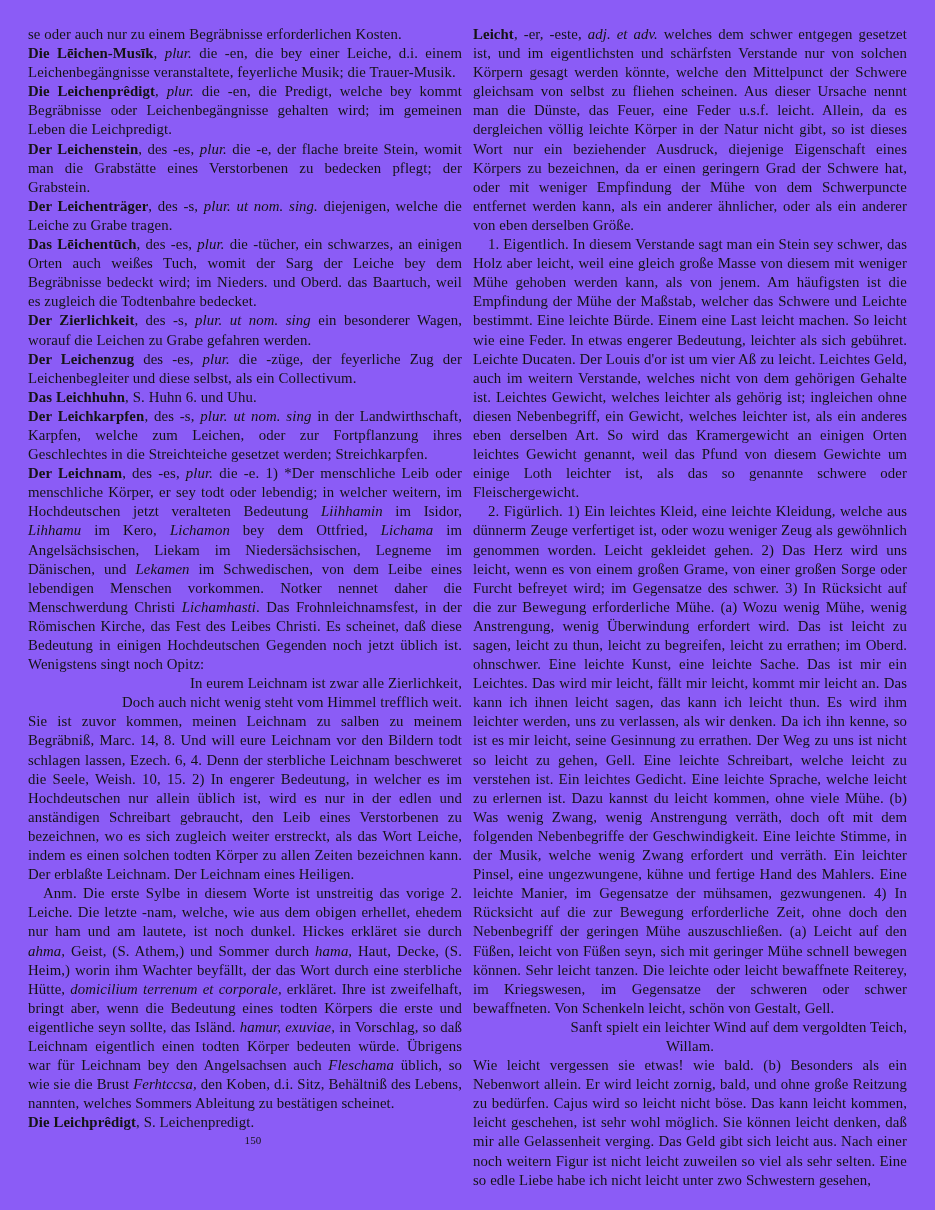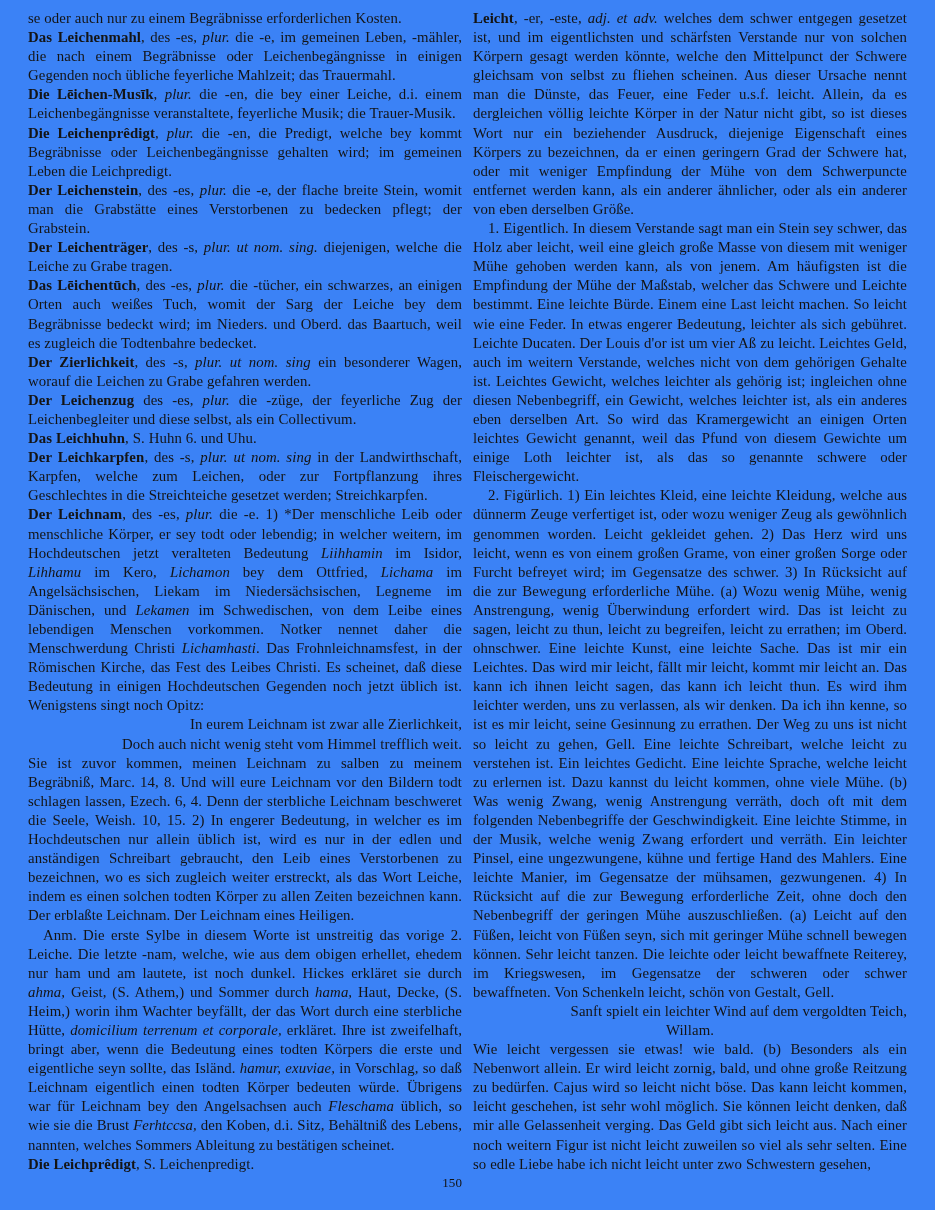--- a/index.html
+++ b/index.html
@@ -1,55 +1,54 @@
 <!DOCTYPE html>
 <html><head>
 <meta charset="utf-8">
 <style>
   html, body { margin: 0; padding: 0; background: #ffffff; }
   .page {
     position: relative;
     width: 935px;
     height: 1210px;
-    background: #3b82f6;
+    background: #8b5cf6;
     color: #141414;
     font-family: "Liberation Serif", "DejaVu Serif", serif;
     overflow: hidden;
     box-sizing: border-box;
-    padding: 9px 27px 0 28px;
+    padding: 25px 27px 0 28px;
   }
   .columns { display: flex; gap: 11px; }
   .col {
     width: 434px;
     font-size: 14.8px;
     line-height: 19.1px;
     text-align: justify;
     letter-spacing: 0.1px;
   }
   .col p { margin: 0; padding: 0; }
   .indent { text-indent: 15px; }
   .verse { text-indent: 15px; text-align: right; }
   .attrib { text-align: center; }
   .b { font-weight: bold; }
   .i { font-style: italic; }
   .page-number {
-    font-size: 13px;
+    font-size: 11px;
     line-height: 17px;
-    text-align: right;
+    text-align: center;
     margin-left: 16px;
   }
 </style>
 </head>
 <body>
 
 <div class="page">
   <div class="columns">
     <div class="col">
         <p><span class="p">se oder auch nur zu einem Begräbnisse erforderlichen Kosten.</span></p>
-        <p><span class="b">Das Leichenmahl</span><span class="p">, des -es, </span><span class="i">plur.</span><span class="p"> die -e, im gemeinen Leben, -mähler, die nach einem Begräbnisse oder Leichenbegängnisse in einigen Gegenden noch übliche feyerliche Mahlzeit; das Trauermahl.</span></p>
         <p><span class="b">Die Lēichen-Musīk</span><span class="p">, </span><span class="i">plur.</span><span class="p"> die -en, die bey einer Leiche, d.i. einem Leichenbegängnisse veranstaltete, feyerliche Musik; die Trauer-Musik.</span></p>
         <p><span class="b">Die Leichenprêdigt</span><span class="p">, </span><span class="i">plur.</span><span class="p"> die -en, die Predigt, welche bey kommt Begräbnisse oder Leichenbegängnisse gehalten wird; im gemeinen Leben die Leichpredigt.</span></p>
         <p><span class="b">Der Leichenstein</span><span class="p">, des -es, </span><span class="i">plur.</span><span class="p"> die -e, der flache breite Stein, womit man die Grabstätte eines Verstorbenen zu bedecken pflegt; der Grabstein.</span></p>
         <p><span class="b">Der Leichenträger</span><span class="p">, des -s, </span><span class="i">plur. ut nom. sing.</span><span class="p"> diejenigen, welche die Leiche zu Grabe tragen.</span></p>
         <p><span class="b">Das Lēichentūch</span><span class="p">, des -es, </span><span class="i">plur.</span><span class="p"> die -tücher, ein schwarzes, an einigen Orten auch weißes Tuch, womit der Sarg der Leiche bey dem Begräbnisse bedeckt wird; im Nieders. und Oberd. das Baartuch, weil es zugleich die Todtenbahre bedecket.</span></p>
         <p><span class="b">Der Zierlichkeit</span><span class="p">, des -s, </span><span class="i">plur. ut nom. sing</span><span class="p"> ein besonderer Wagen, worauf die Leichen zu Grabe gefahren werden.</span></p>
         <p><span class="b">Der Leichenzug</span><span class="p"> des -es, </span><span class="i">plur.</span><span class="p"> die -züge, der feyerliche Zug der Leichenbegleiter und diese selbst, als ein Collectivum.</span></p>
         <p><span class="b">Das Leichhuhn</span><span class="p">, S. Huhn 6. und Uhu.</span></p>
         <p><span class="b">Der Leichkarpfen</span><span class="p">, des -s, </span><span class="i">plur. ut nom. sing</span><span class="p"> in der Landwirthschaft, Karpfen, welche zum Leichen, oder zur Fortpflanzung ihres Geschlechtes in die Streichteiche gesetzet werden; Streichkarpfen.</span></p>
         <p><span class="b">Der Leichnam</span><span class="p">, des -es, </span><span class="i">plur.</span><span class="p"> die -e. 1) *Der menschliche Leib oder menschliche Körper, er sey todt oder lebendig; in welcher weitern, im Hochdeutschen jetzt veralteten Bedeutung </span><span class="i">Liihhamin</span><span class="p"> im Isidor, </span><span class="i">Lihhamu</span><span class="p"> im Kero, </span><span class="i">Lichamon</span><span class="p"> bey dem Ottfried, </span><span class="i">Lichama</span><span class="p"> im Angelsächsischen, Liekam im Niedersächsischen, Legneme im Dänischen, und </span><span class="i">Lekamen</span><span class="p"> im Schwedischen, von dem Leibe eines lebendigen Menschen vorkommen. Notker nennet daher die Menschwerdung Christi </span><span class="i">Lichamhasti</span><span class="p">. Das Frohnleichnamsfest, in der Römischen Kirche, das Fest des Leibes Christi. Es scheinet, daß diese Bedeutung in einigen Hochdeutschen Gegenden noch jetzt üblich ist. Wenigstens singt noch Opitz:</span></p>

